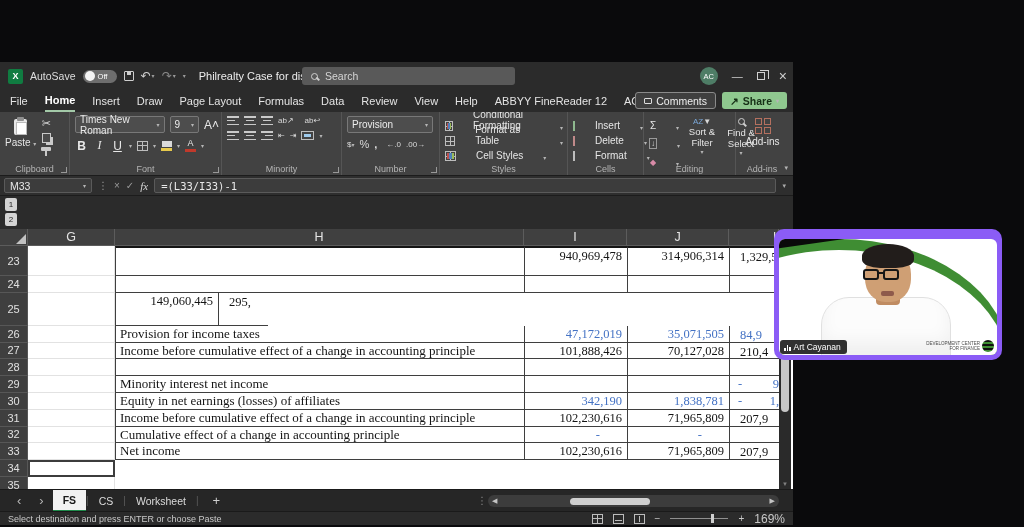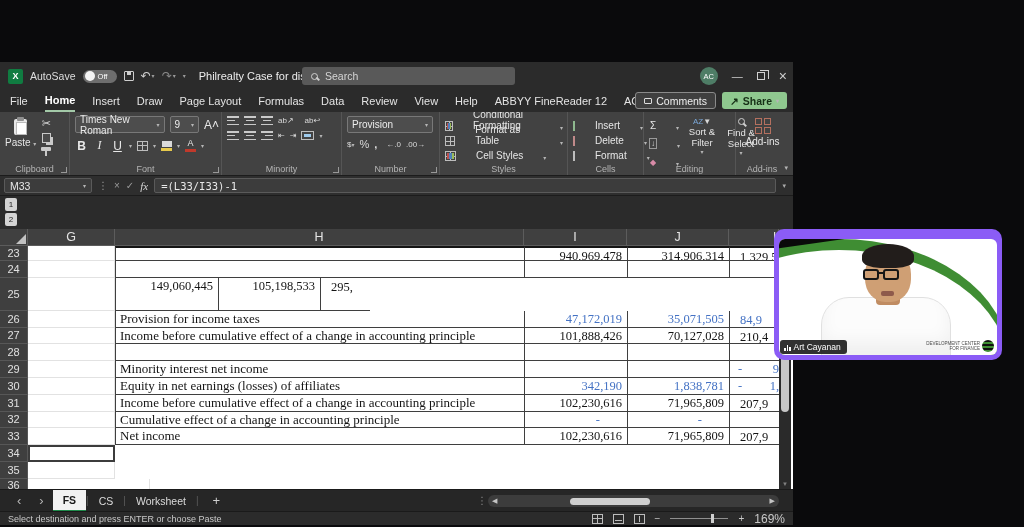--- a/index.html
+++ b/index.html
@@ -453,41 +453,40 @@
   <div class="gridwrap">
     <div class="chead" id="grid-chead">
         <div class="hc sel-all w-rh"></div>
         <div class="hc w-g">G</div>
         <div class="hc w-h">H</div>
         <div class="hc w-i">I</div>
         <div class="hc w-j">J</div>
         <div class="hc hk w-k">K</div>
       </div>
     <div id="grid-rows">
-        <div class="grow tbl rtop" style="height: 15px;">
+        <div class="grow tbl rtop" style="height: 30px;">
           <div class="rh">23</div>
           <div class="cg"></div>
           <div class="ch"></div>
           <div class="ci">940,969,478</div>
           <div class="cj">314,906,314</div>
           <div class="ck kclip">1,329,5</div>
         </div>
         <div class="grow tbl" style="height: 16.8px;">
           <div class="rh">24</div>
           <div class="cg"></div>
           <div class="ch"></div>
           <div class="ci"></div>
           <div class="cj"></div>
           <div class="ck"></div>
         </div>
         <div class="grow tbl" style="height: 33px;">
           <div class="rh">25</div>
           <div class="cg"></div>
           <div class="ci">149,060,445</div>
-          <div class="cj">105,198,533</div>
           <div class="ck kclip">295,</div>
         </div>
         <div class="grow tbl blue" style="height: 16.8px;">
           <div class="rh">26</div>
           <div class="cg"></div>
           <div class="ch">Provision for income taxes</div>
           <div class="ci">47,172,019</div>
           <div class="cj">35,071,505</div>
           <div class="ck kclip">84,9</div>
         </div>

